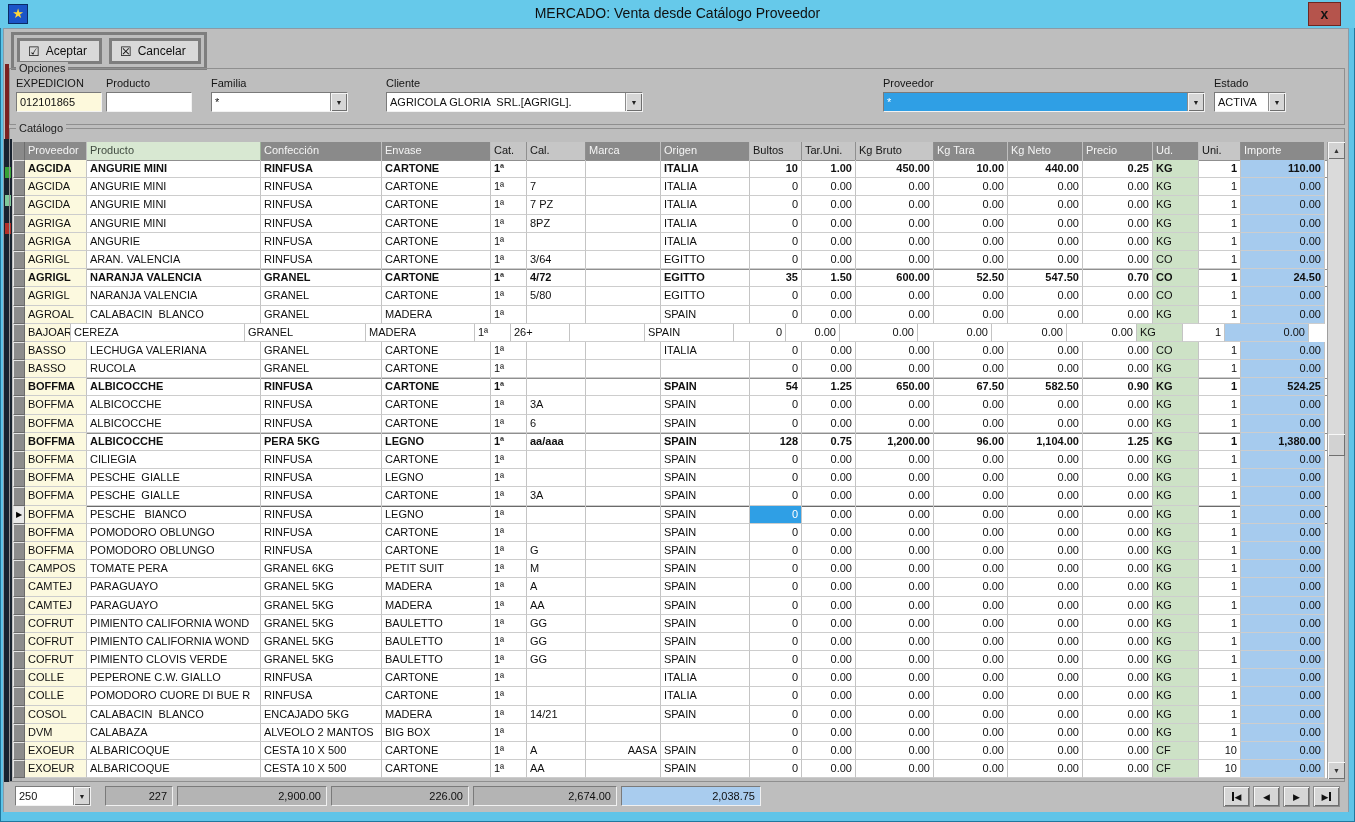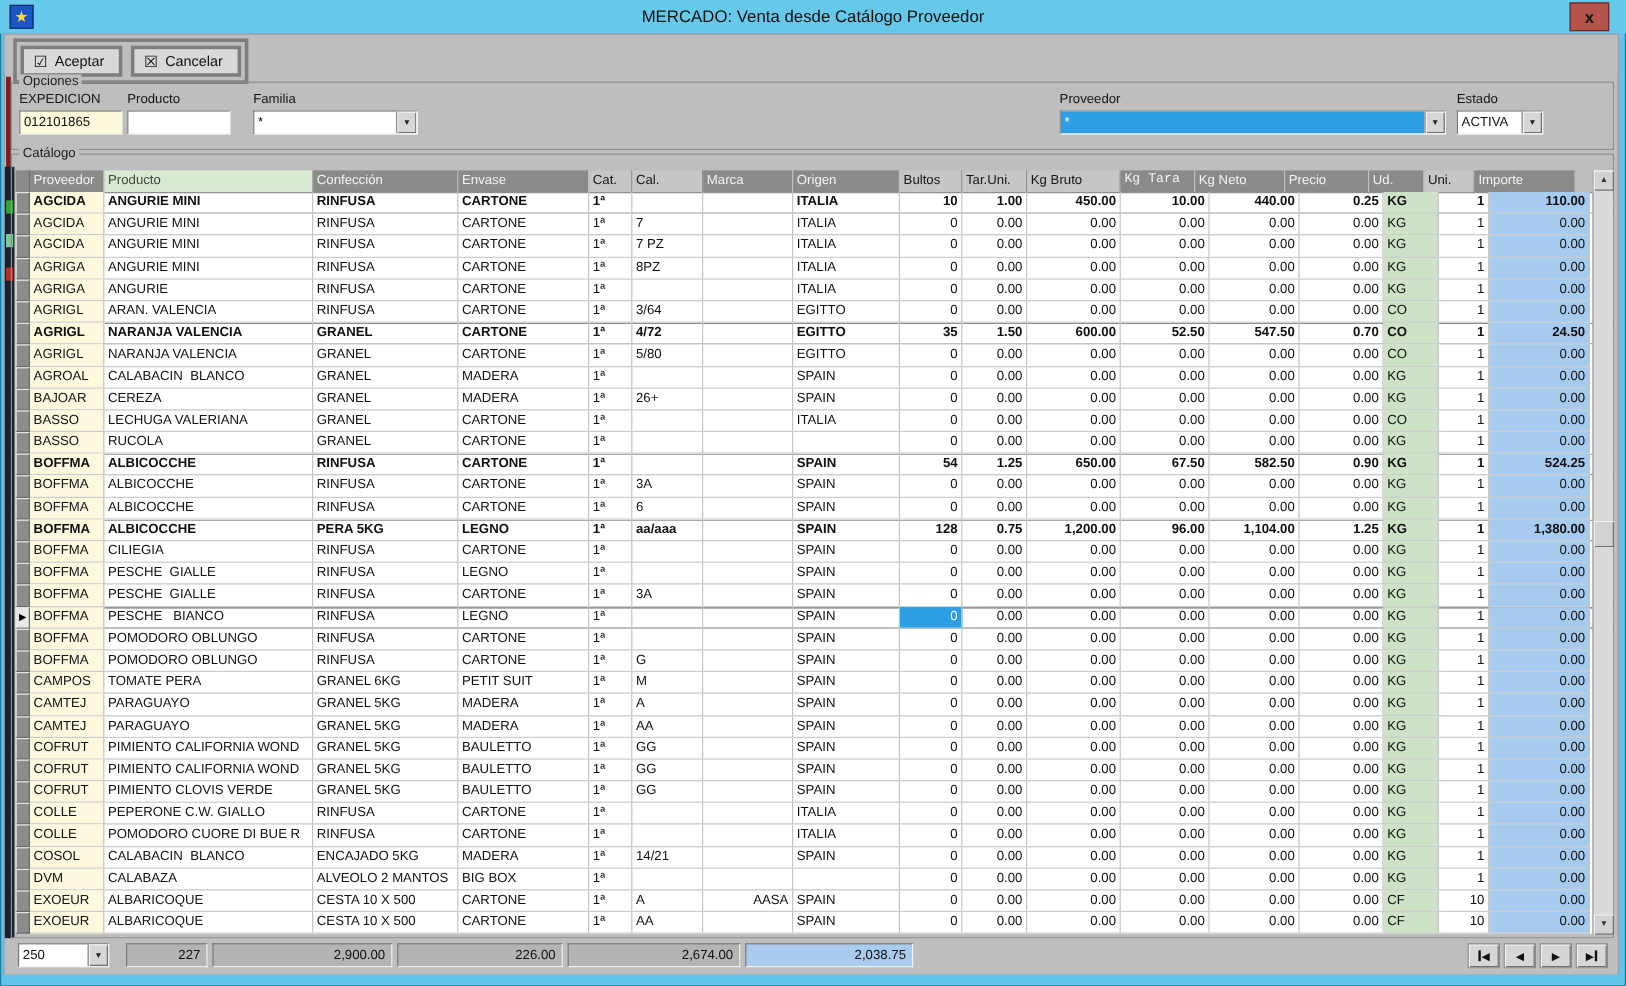--- a/index.html
+++ b/index.html
@@ -150,20 +150,27 @@
         <span class="lbl">Producto</span>
         <input class="tfield" readonly="" value="" style="">
       </div>
       <div class="fld" style="left:201px; top:8px; width:137px;">
         <span class="lbl">Familia</span>
         <div class="combo">
           <span class="val">*</span>
           <span class="drop-btn">▼</span>
         </div>
       </div>
+      <div class="fld" style="left:376px; top:8px; width:257px;">
+        <span class="lbl">Cliente</span>
+        <div class="combo">
+          <span class="val">AGRICOLA GLORIA  SRL.[AGRIGL].</span>
+          <span class="drop-btn">▼</span>
+        </div>
+      </div>
       <div class="fld" style="left:873px; top:8px; width:322px;">
         <span class="lbl">Proveedor</span>
         <div class="combo sel-blue">
           <span class="val">*</span>
           <span class="drop-btn">▼</span>
         </div>
       </div>
       <div class="fld" style="left:1204px; top:8px; width:72px;">
         <span class="lbl">Estado</span>
         <div class="combo">
@@ -183,21 +190,21 @@
             <div class="hcell green" style="width: 174px;">Producto</div>
             <div class="hcell dark" style="width: 121px;">Confección</div>
             <div class="hcell dark" style="width: 109px;">Envase</div>
             <div class="hcell light" style="width: 36px;">Cat.</div>
             <div class="hcell light" style="width: 59px;">Cal.</div>
             <div class="hcell dark" style="width: 75px;">Marca</div>
             <div class="hcell dark" style="width: 89px;">Origen</div>
             <div class="hcell light" style="width: 52px;">Bultos</div>
             <div class="hcell light" style="width: 54px;">Tar.Uni.</div>
             <div class="hcell light" style="width: 78px;">Kg Bruto</div>
-            <div class="hcell dark" style="width: 62px; font-family: Liberation Mono, monospace;">Kg Tara</div>
+            <div class="hcell dark" style="width: 74px;">Kg Tara</div>
             <div class="hcell dark" style="width: 75px;">Kg Neto</div>
             <div class="hcell dark" style="width: 70px;">Precio</div>
             <div class="hcell dark" style="width: 46px;">Ud.</div>
             <div class="hcell light" style="width: 42px;">Uni.</div>
             <div class="hcell dark" style="width: 84px;">Importe</div>
           </div>
         <div id="grid-body">
             <div class="grow bold">
               <div class="selcell"></div>
               <div class="cell left bg-cream" style="width: 62px;">AGCIDA</div>
@@ -373,21 +380,21 @@
               <div class="cell right" style="width: 78px;">0.00</div>
               <div class="cell right" style="width: 74px;">0.00</div>
               <div class="cell right" style="width: 75px;">0.00</div>
               <div class="cell right" style="width: 70px;">0.00</div>
               <div class="cell left bg-green" style="width: 46px;">KG</div>
               <div class="cell right" style="width: 42px;">1</div>
               <div class="cell right bg-blue" style="width: 84px;">0.00</div>
             </div>
             <div class="grow">
               <div class="selcell"></div>
-              <div class="cell left bg-cream" style="width: 62px;">BAJOAR</div>
+              <div class="cell left bg-cream" style="width: 46px;">BAJOAR</div>
               <div class="cell left" style="width: 174px;">CEREZA</div>
               <div class="cell left" style="width: 121px;">GRANEL</div>
               <div class="cell left" style="width: 109px;">MADERA</div>
               <div class="cell left" style="width: 36px;">1ª</div>
               <div class="cell left" style="width: 59px;">26+</div>
               <div class="cell left" style="width: 75px;"></div>
               <div class="cell left" style="width: 89px;">SPAIN</div>
               <div class="cell right" style="width: 52px;">0</div>
               <div class="cell right" style="width: 54px;">0.00</div>
               <div class="cell right" style="width: 78px;">0.00</div>

